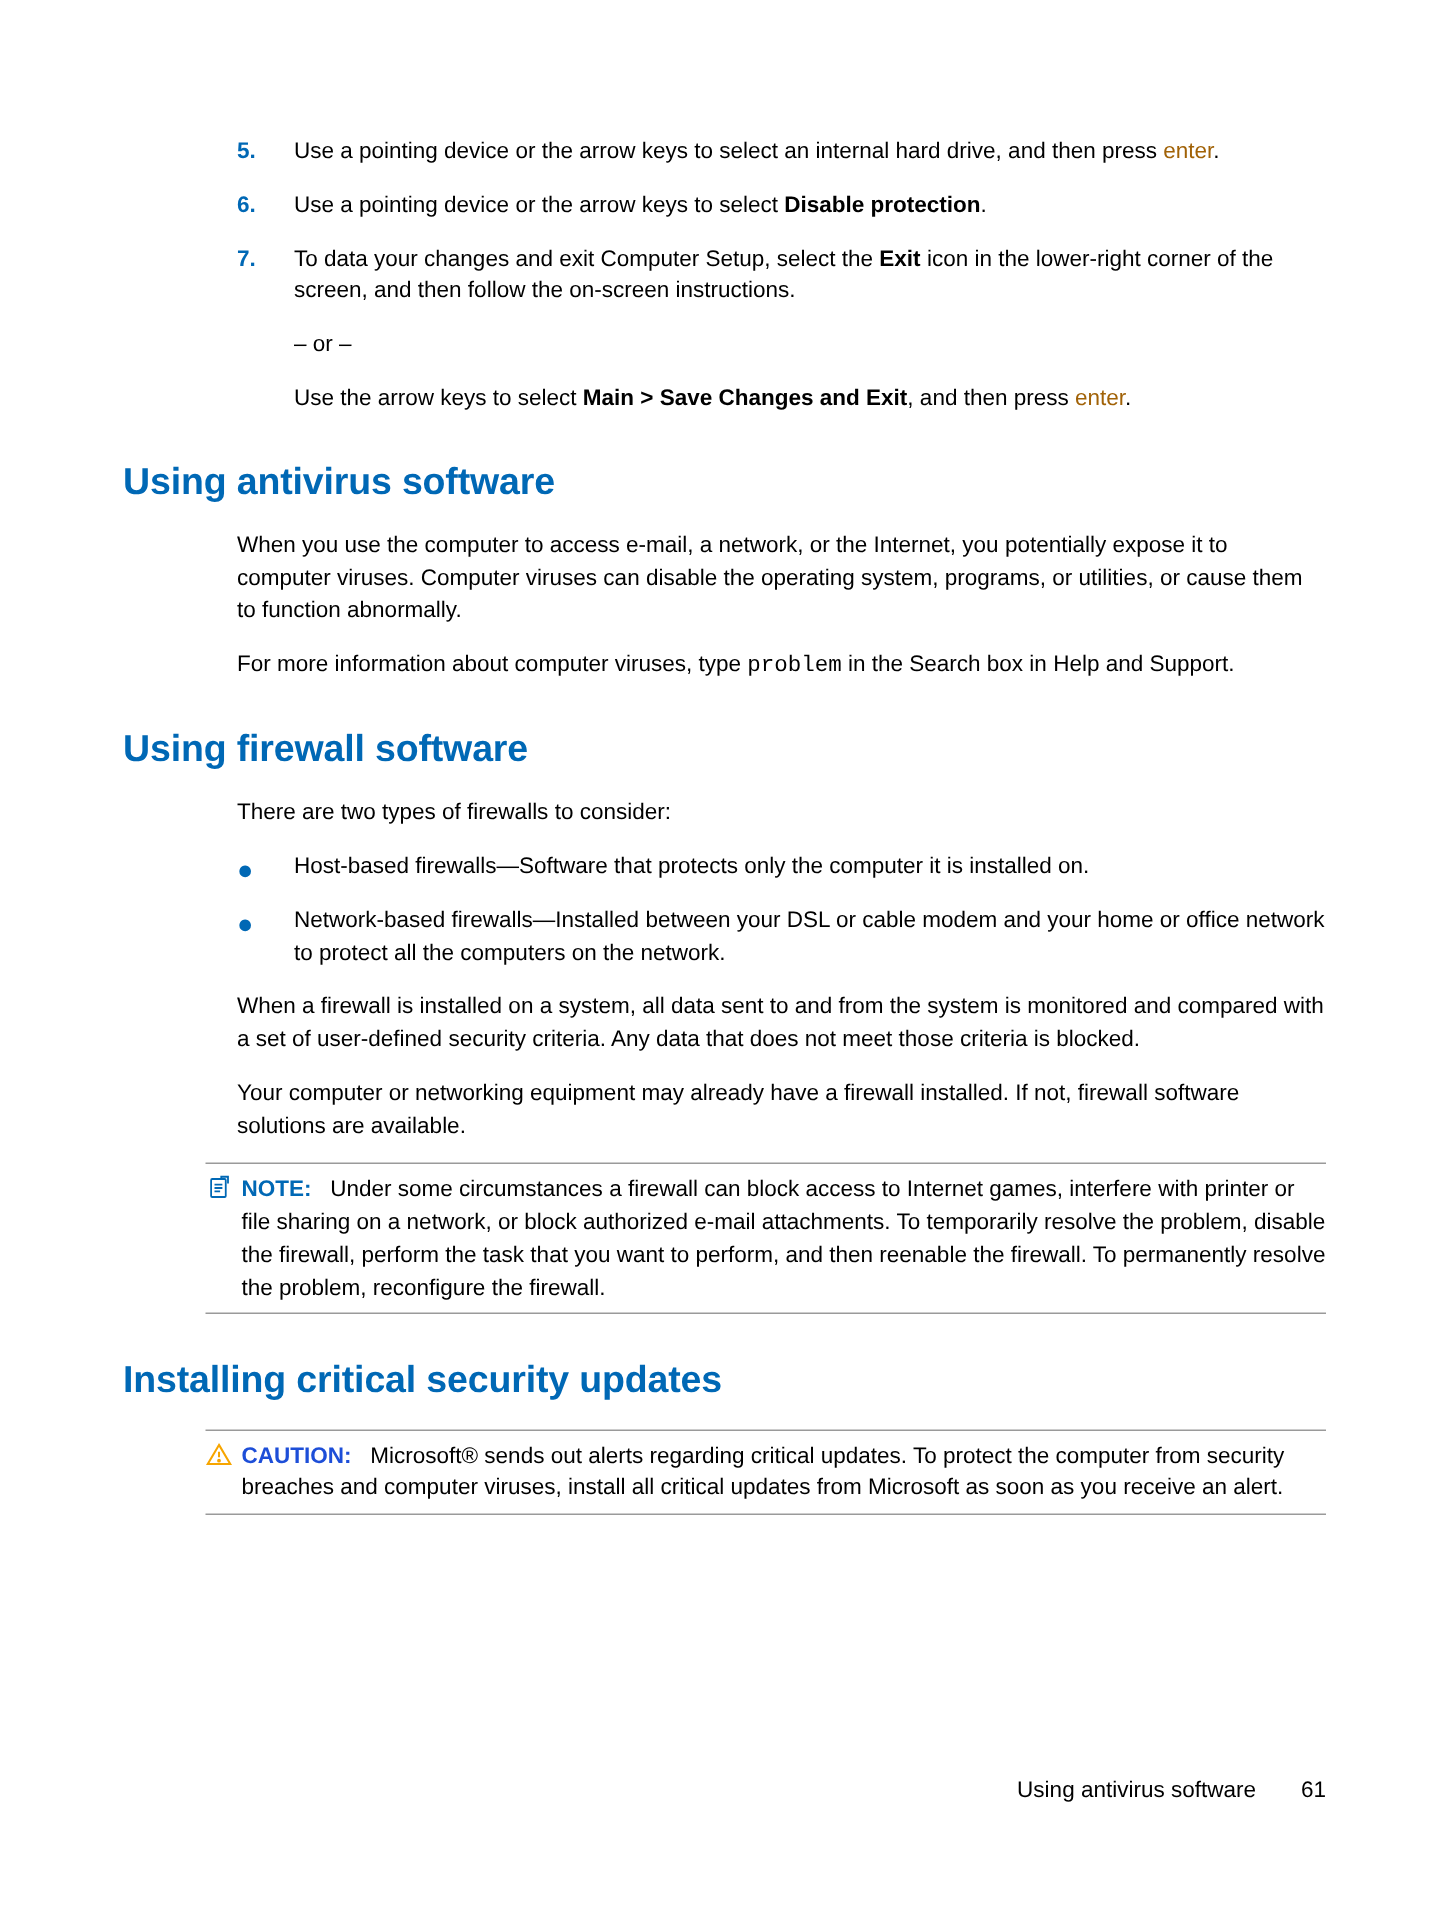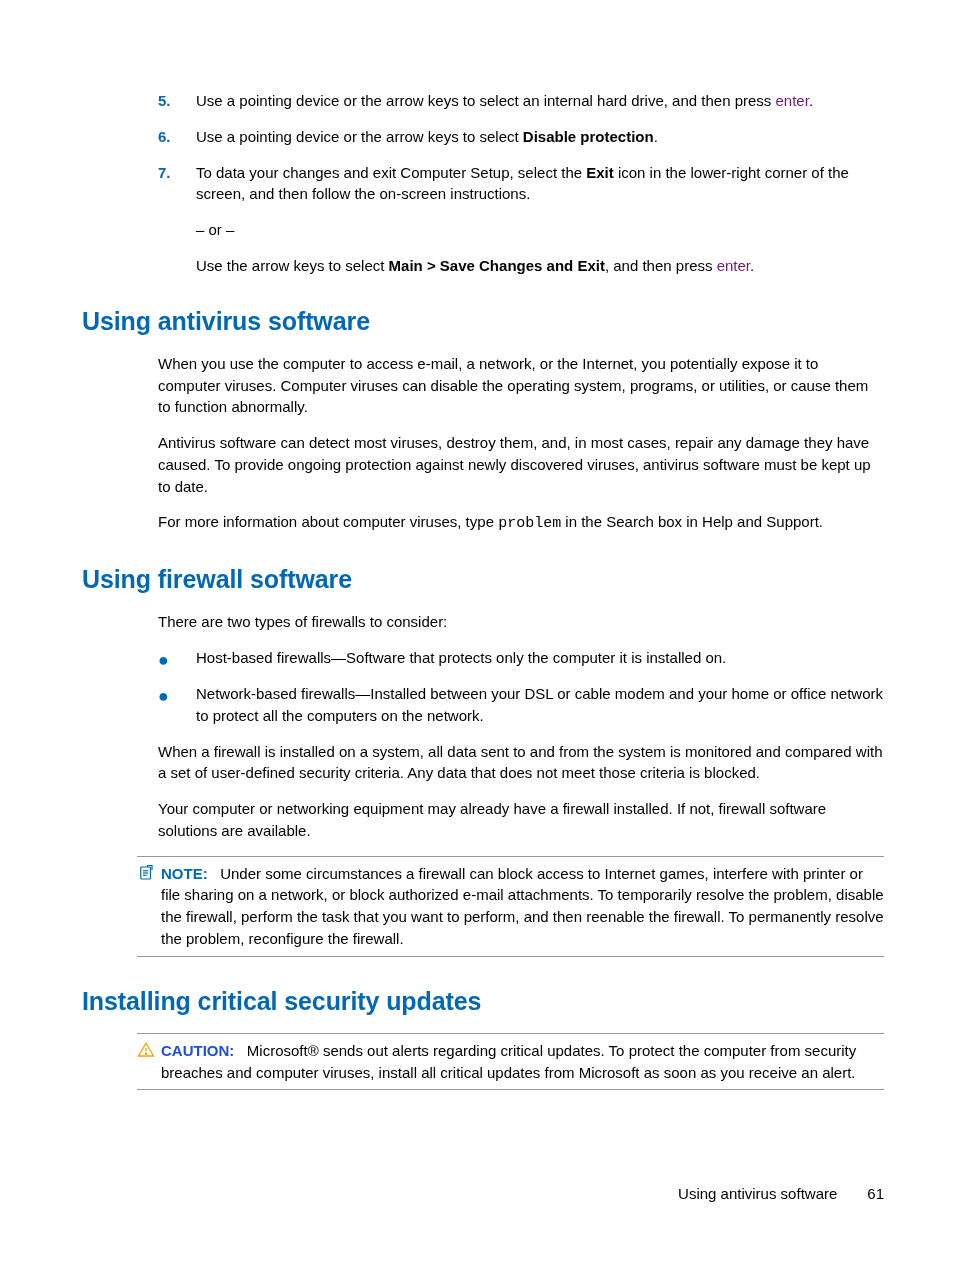--- a/index.html
+++ b/index.html
@@ -29,21 +29,21 @@
     color: #0068b5;
     font-weight: 700;
   }
   .ol-body {
     flex: 1;
   }
   .ol-body p {
     margin: 0 0 14px 0;
   }
   .ol-body p:last-child { margin-bottom: 0; }
-  .link { color: #701a75; }
+  .link { color: #a16207; }
   .b { font-weight: 700; }
   h2.sec {
     color: #0068b5;
     font-weight: 800;
     font-size: 25px;
     margin: 26px 0 14px 0;
     letter-spacing: -0.1px;
   }
   .body-indent {
     margin-left: 76px;
@@ -139,21 +139,20 @@
         <p>– or –</p>
         <p><span>Use the arrow keys to select </span><span class="b">Main &gt; Save Changes and Exit</span><span>, and then press </span><span class="link">enter</span><span>.</span></p>
       </div>
     </div>
 
   </div>
 
   <h2 class="sec">Using antivirus software</h2>
   <div class="body-indent">
     <p>When you use the computer to access e-mail, a network, or the Internet, you potentially expose it to computer viruses. Computer viruses can disable the operating system, programs, or utilities, or cause them to function abnormally.</p>
-    <p>Antivirus software can detect most viruses, destroy them, and, in most cases, repair any damage they have caused. To provide ongoing protection against newly discovered viruses, antivirus software must be kept up to date.</p>
     <p><span>For more information about computer viruses, type </span><code class="mono">problem</code><span> in the Search box in Help and Support.</span></p>
   </div>
 
   <h2 class="sec">Using firewall software</h2>
   <div class="body-indent">
     <p>There are two types of firewalls to consider:</p>
     <ul class="bullets">
       <li>
         <span class="bullet-dot">●</span>
         <span class="bullet-body">Host-based firewalls—Software that protects only the computer it is installed on.</span>

